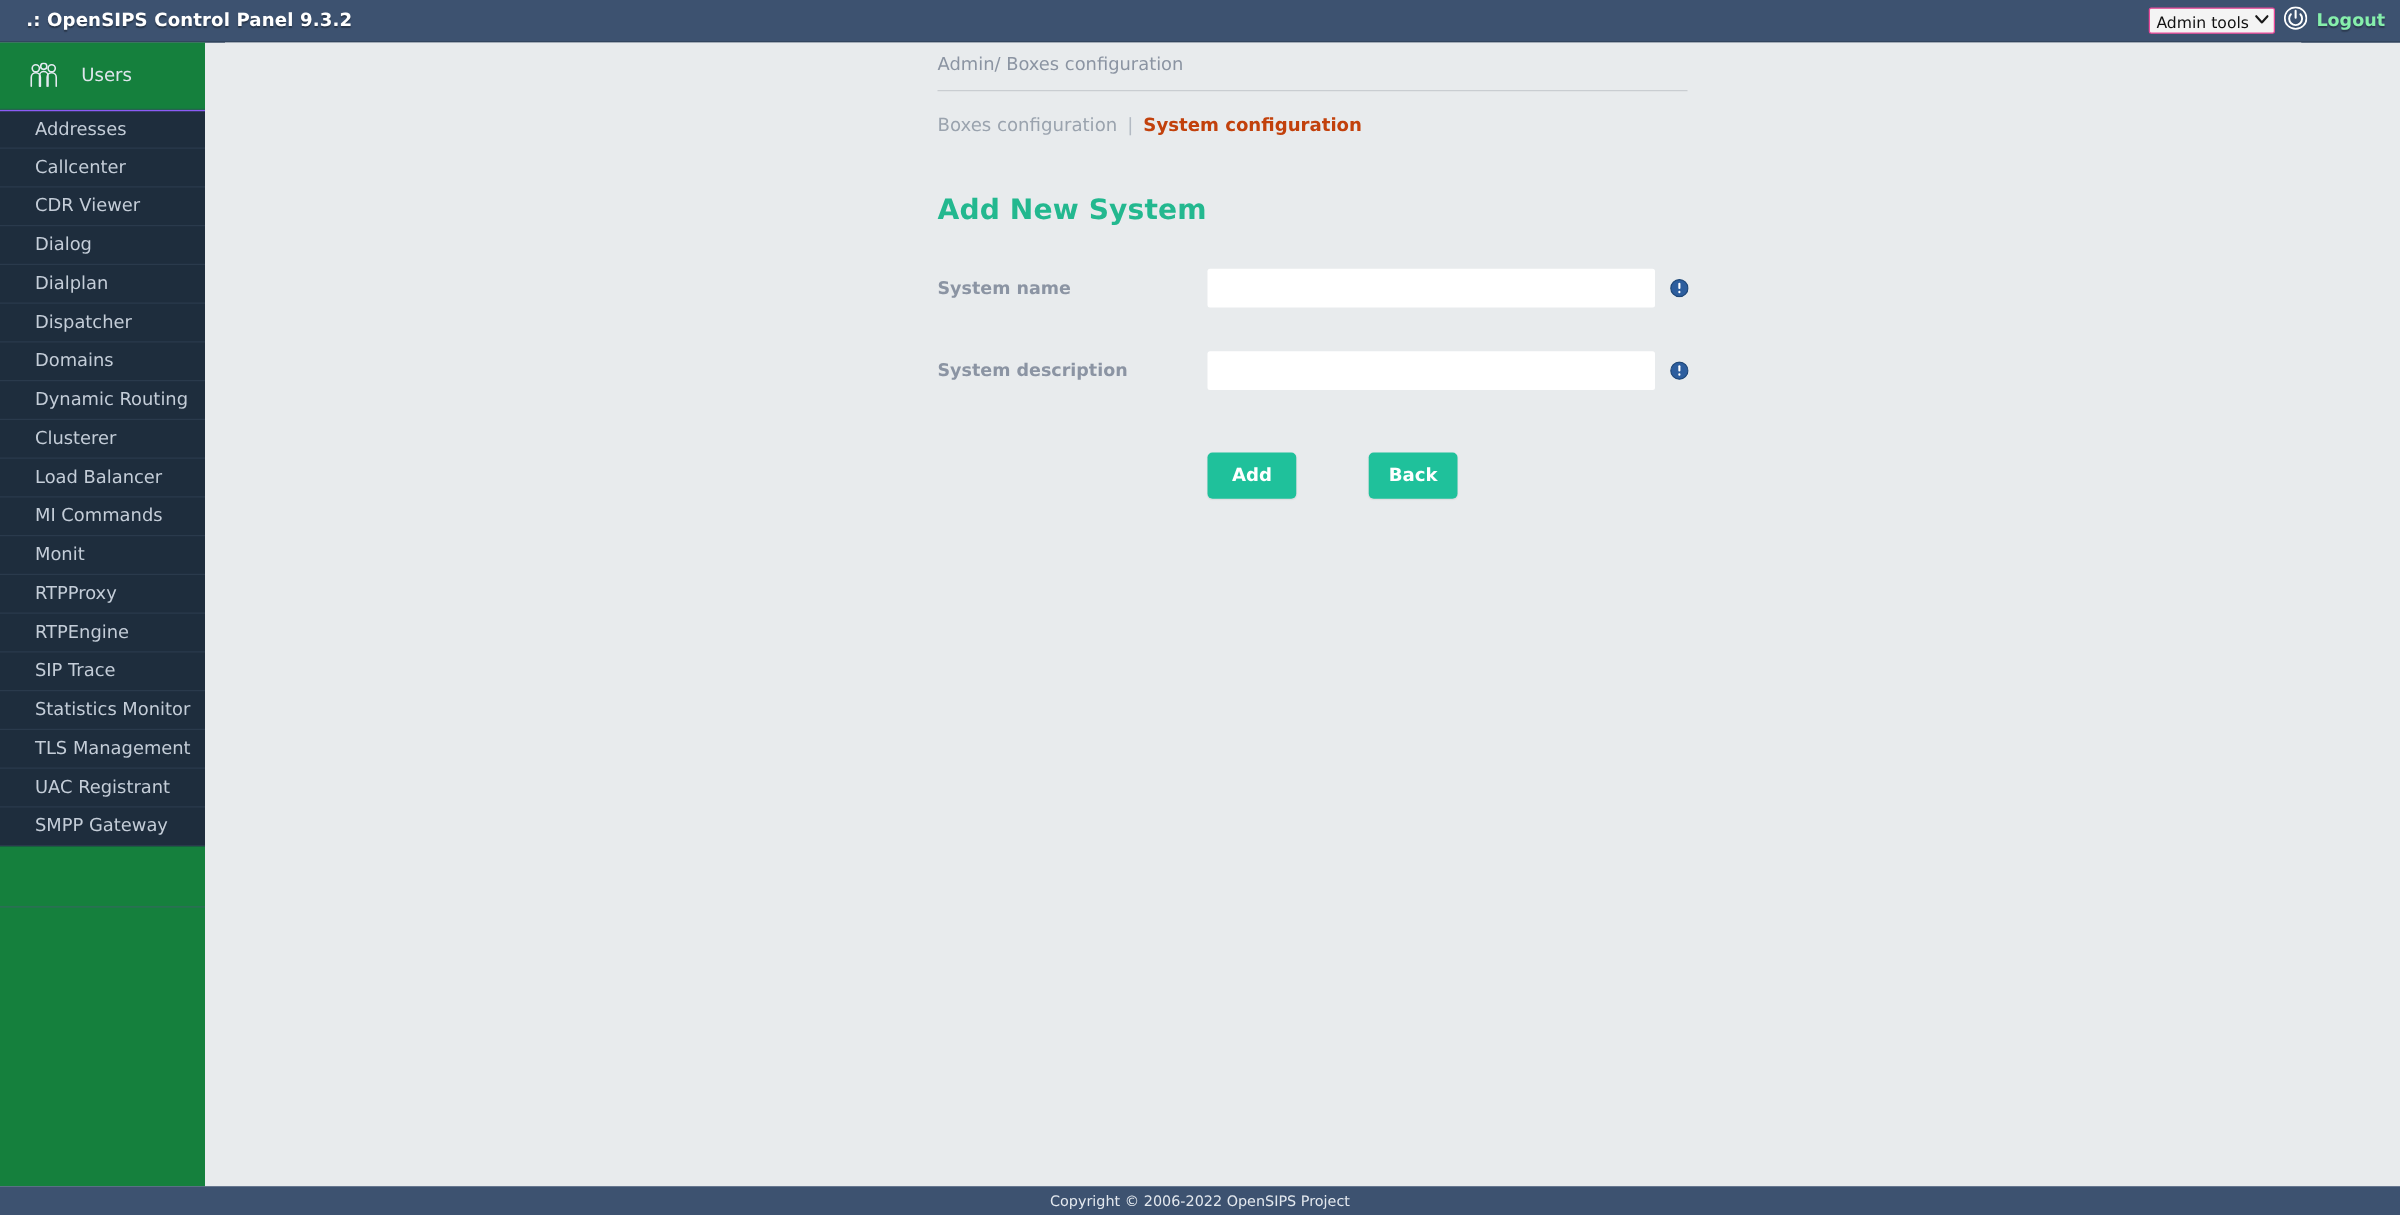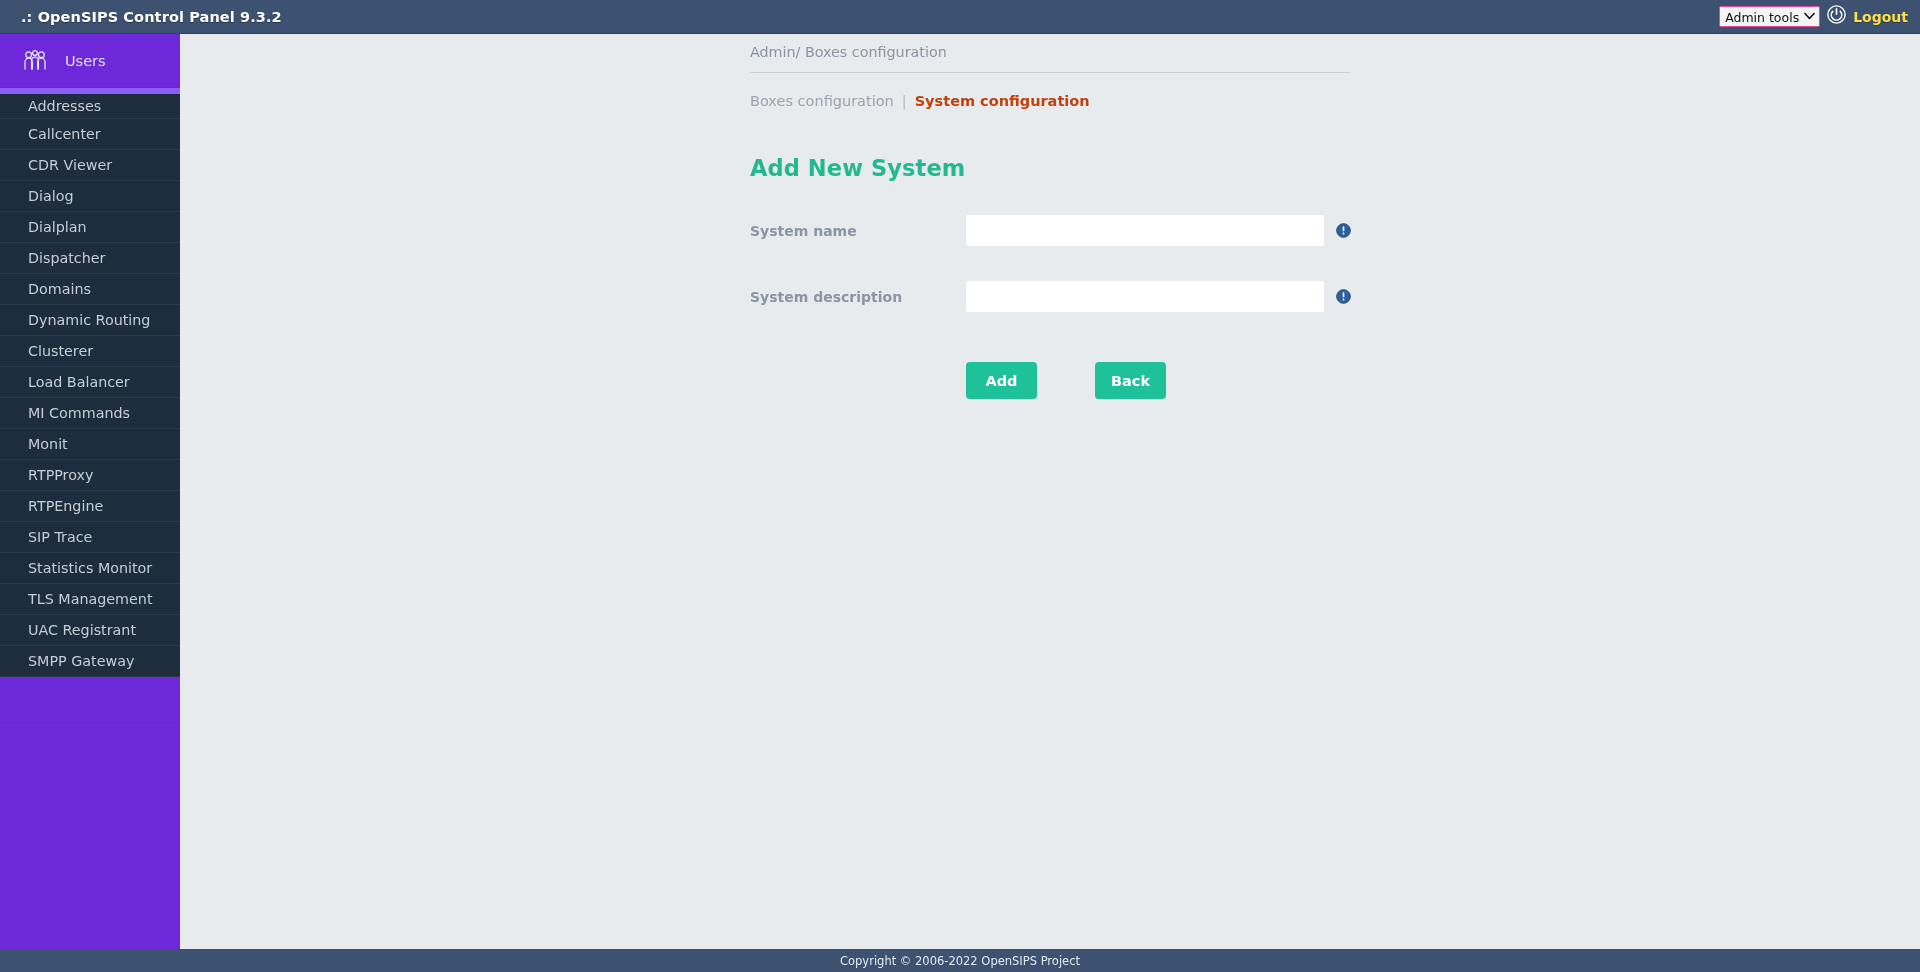--- a/index.html
+++ b/index.html
@@ -51,35 +51,35 @@
   .select-wrap { position: relative; display: inline-block; }
   .select-wrap .caret {
     position: absolute; right: 5px; top: 50%;
     transform: translateY(-50%);
     pointer-events: none;
     font-size: 9px; color: #222;
     line-height: 1;
   }
   #power-icon { display: block; }
   #logout-link {
-    color: #fde047;
+    color: #86efac;
     font-size: 14px;
     font-weight: bold;
     text-decoration: none;
     text-shadow: 0 1px 1px rgba(0,0,0,.3);
     white-space: nowrap;
   }
 
   
   #sidebar {
     position: absolute;
     top: 34px; left: 0;
-    width: 180px;
+    width: 164px;
     height: 915px;
-    background: #6d28d9;
+    background: #15803d;
     overflow: hidden;
   }
   .nav-main {
     height: 54px;
     display: flex;
     align-items: center;
     padding-left: 22px;
     gap: 17px;
     color: #dfe5ec;
     font-size: 14.5px;
@@ -100,21 +100,21 @@
   .sub-item {
     height: 31px;
     display: flex; align-items: center;
     padding-left: 28px;
     color: #c4cdd8;
     font-size: 14.3px;
     border-bottom: 1px solid #2a3a4c;
     cursor: pointer;
     white-space: nowrap;
   }
-  .sub-item:first-child { border-top: 6px solid #8b5cf6; }
+  .sub-item:first-child { border-top: 1px solid #8b5cf6; }
   .nav-spacer {
     height: 49px;
     border-bottom: 1px solid #46597590;
   }
 
   
   #content {
     position: absolute;
     top: 34px; left: 180px;
     width: 1661px; height: 915px;

